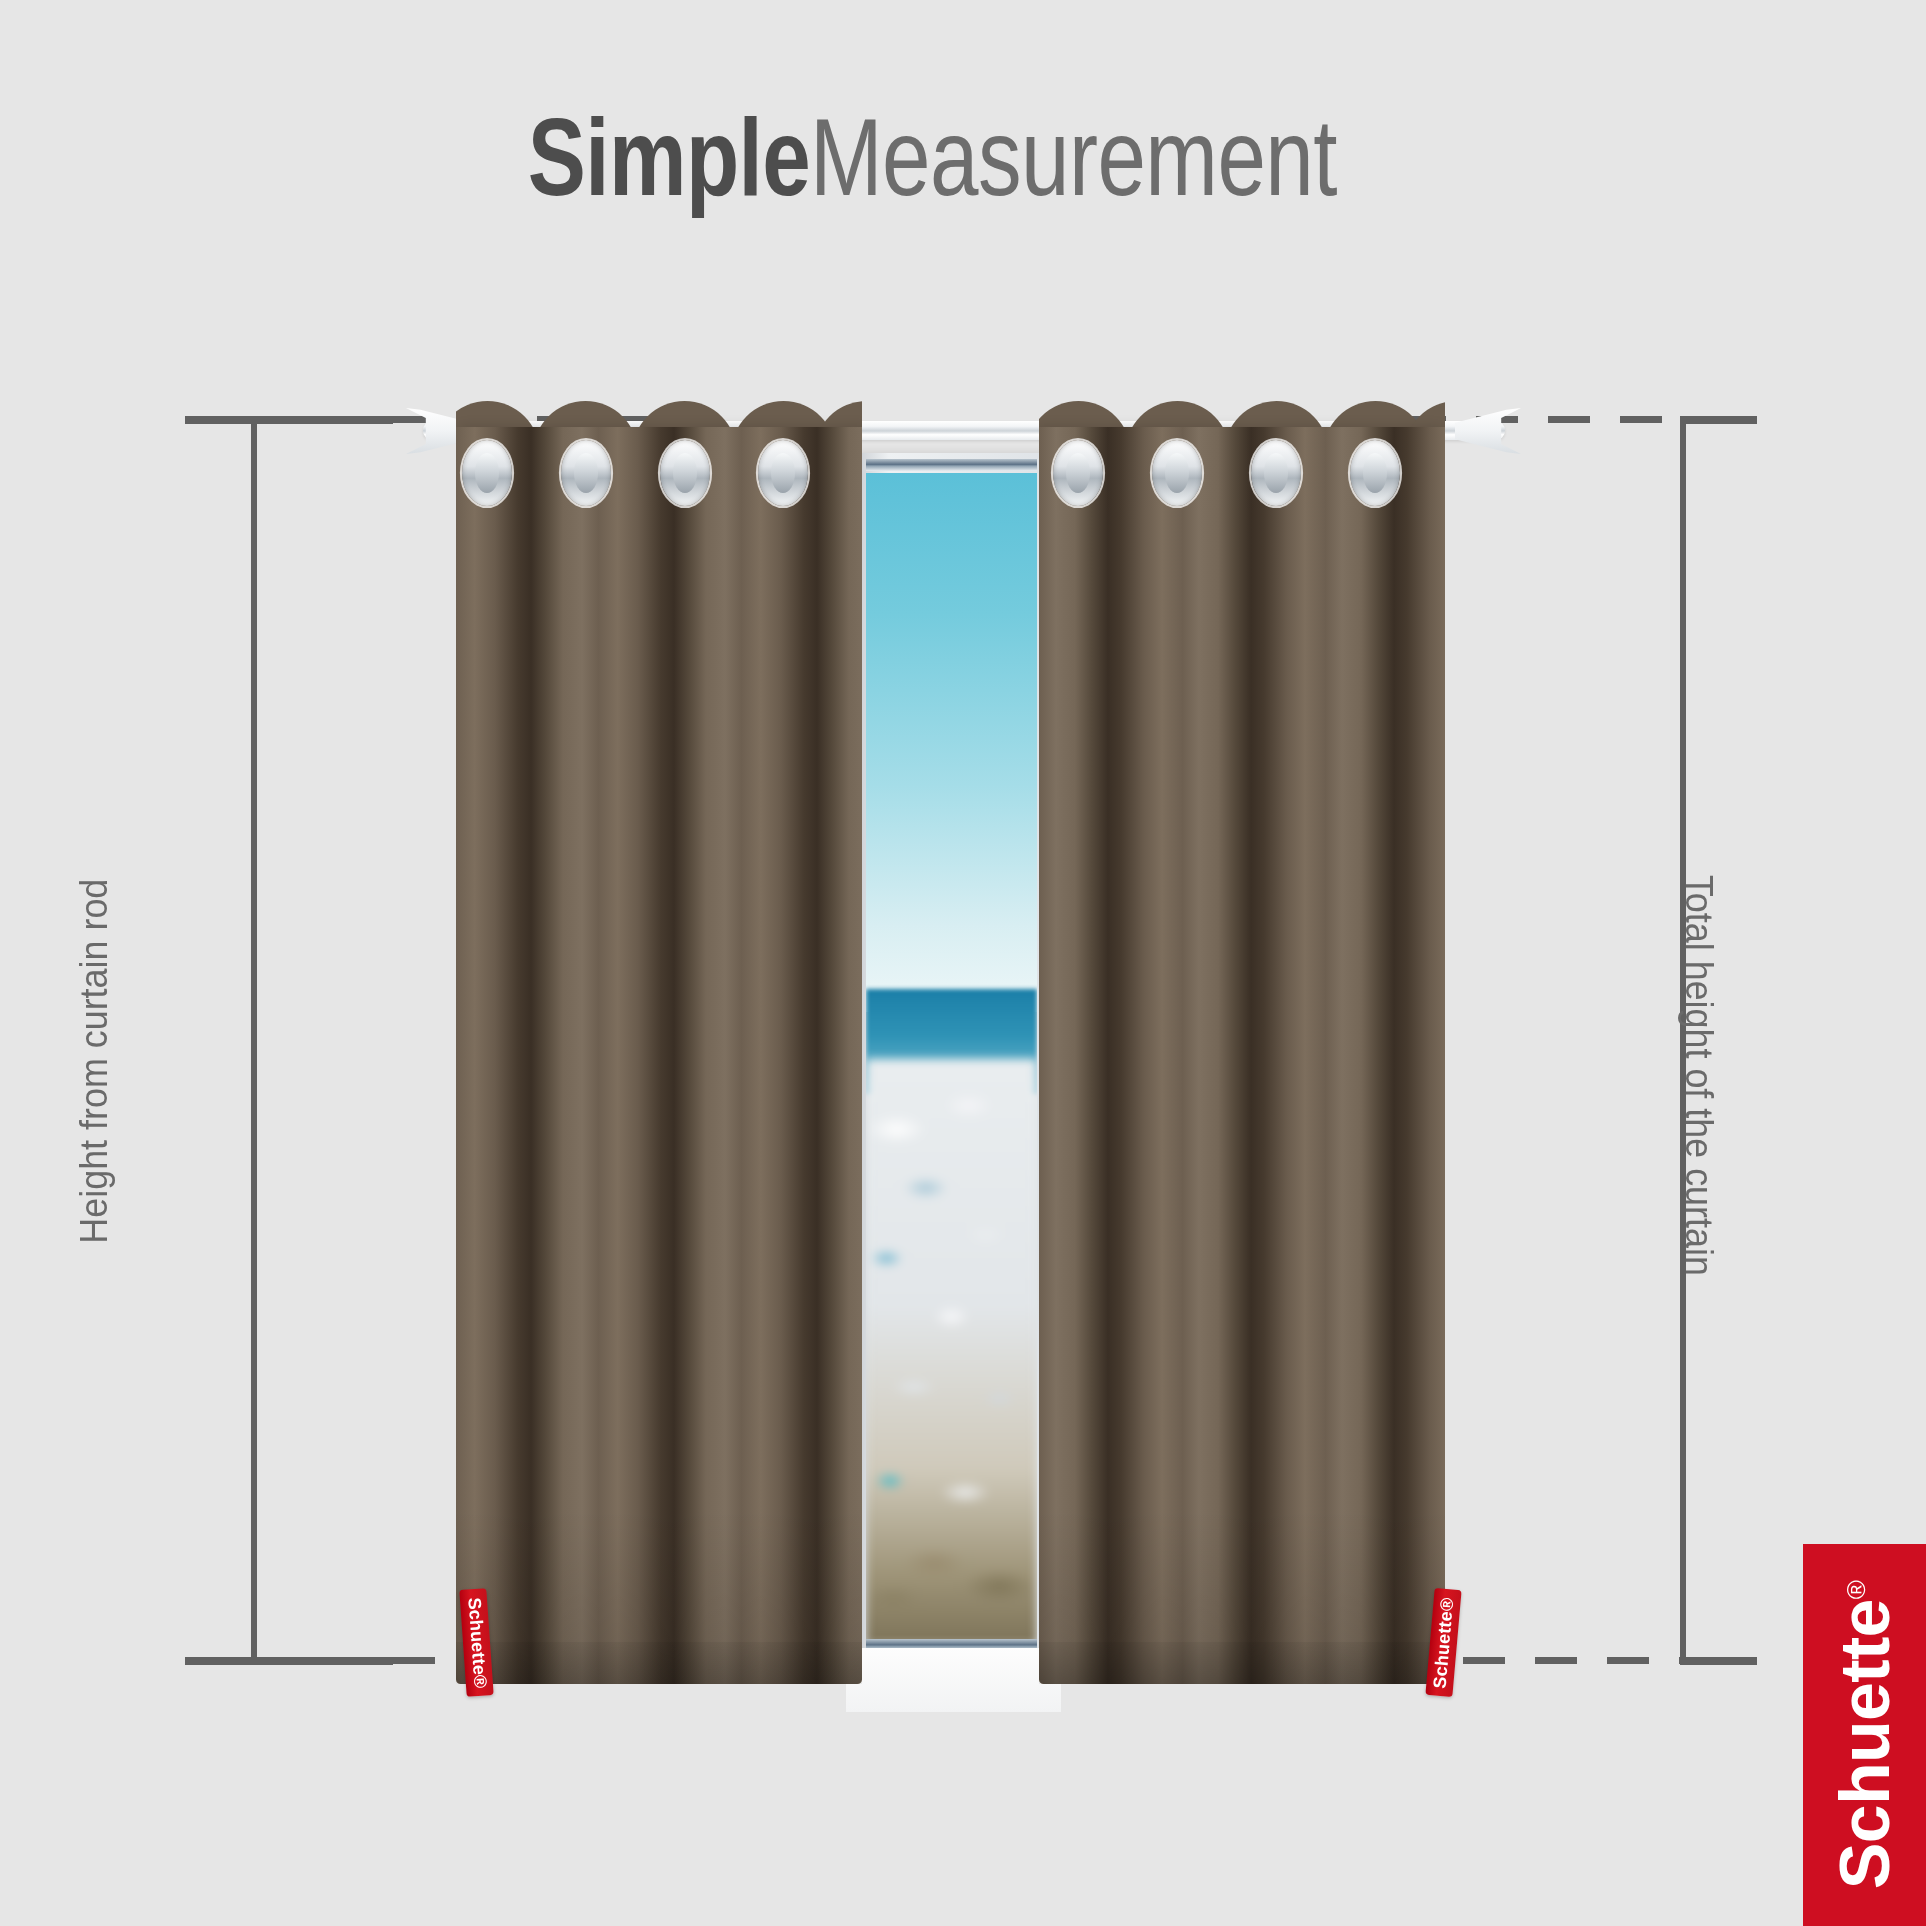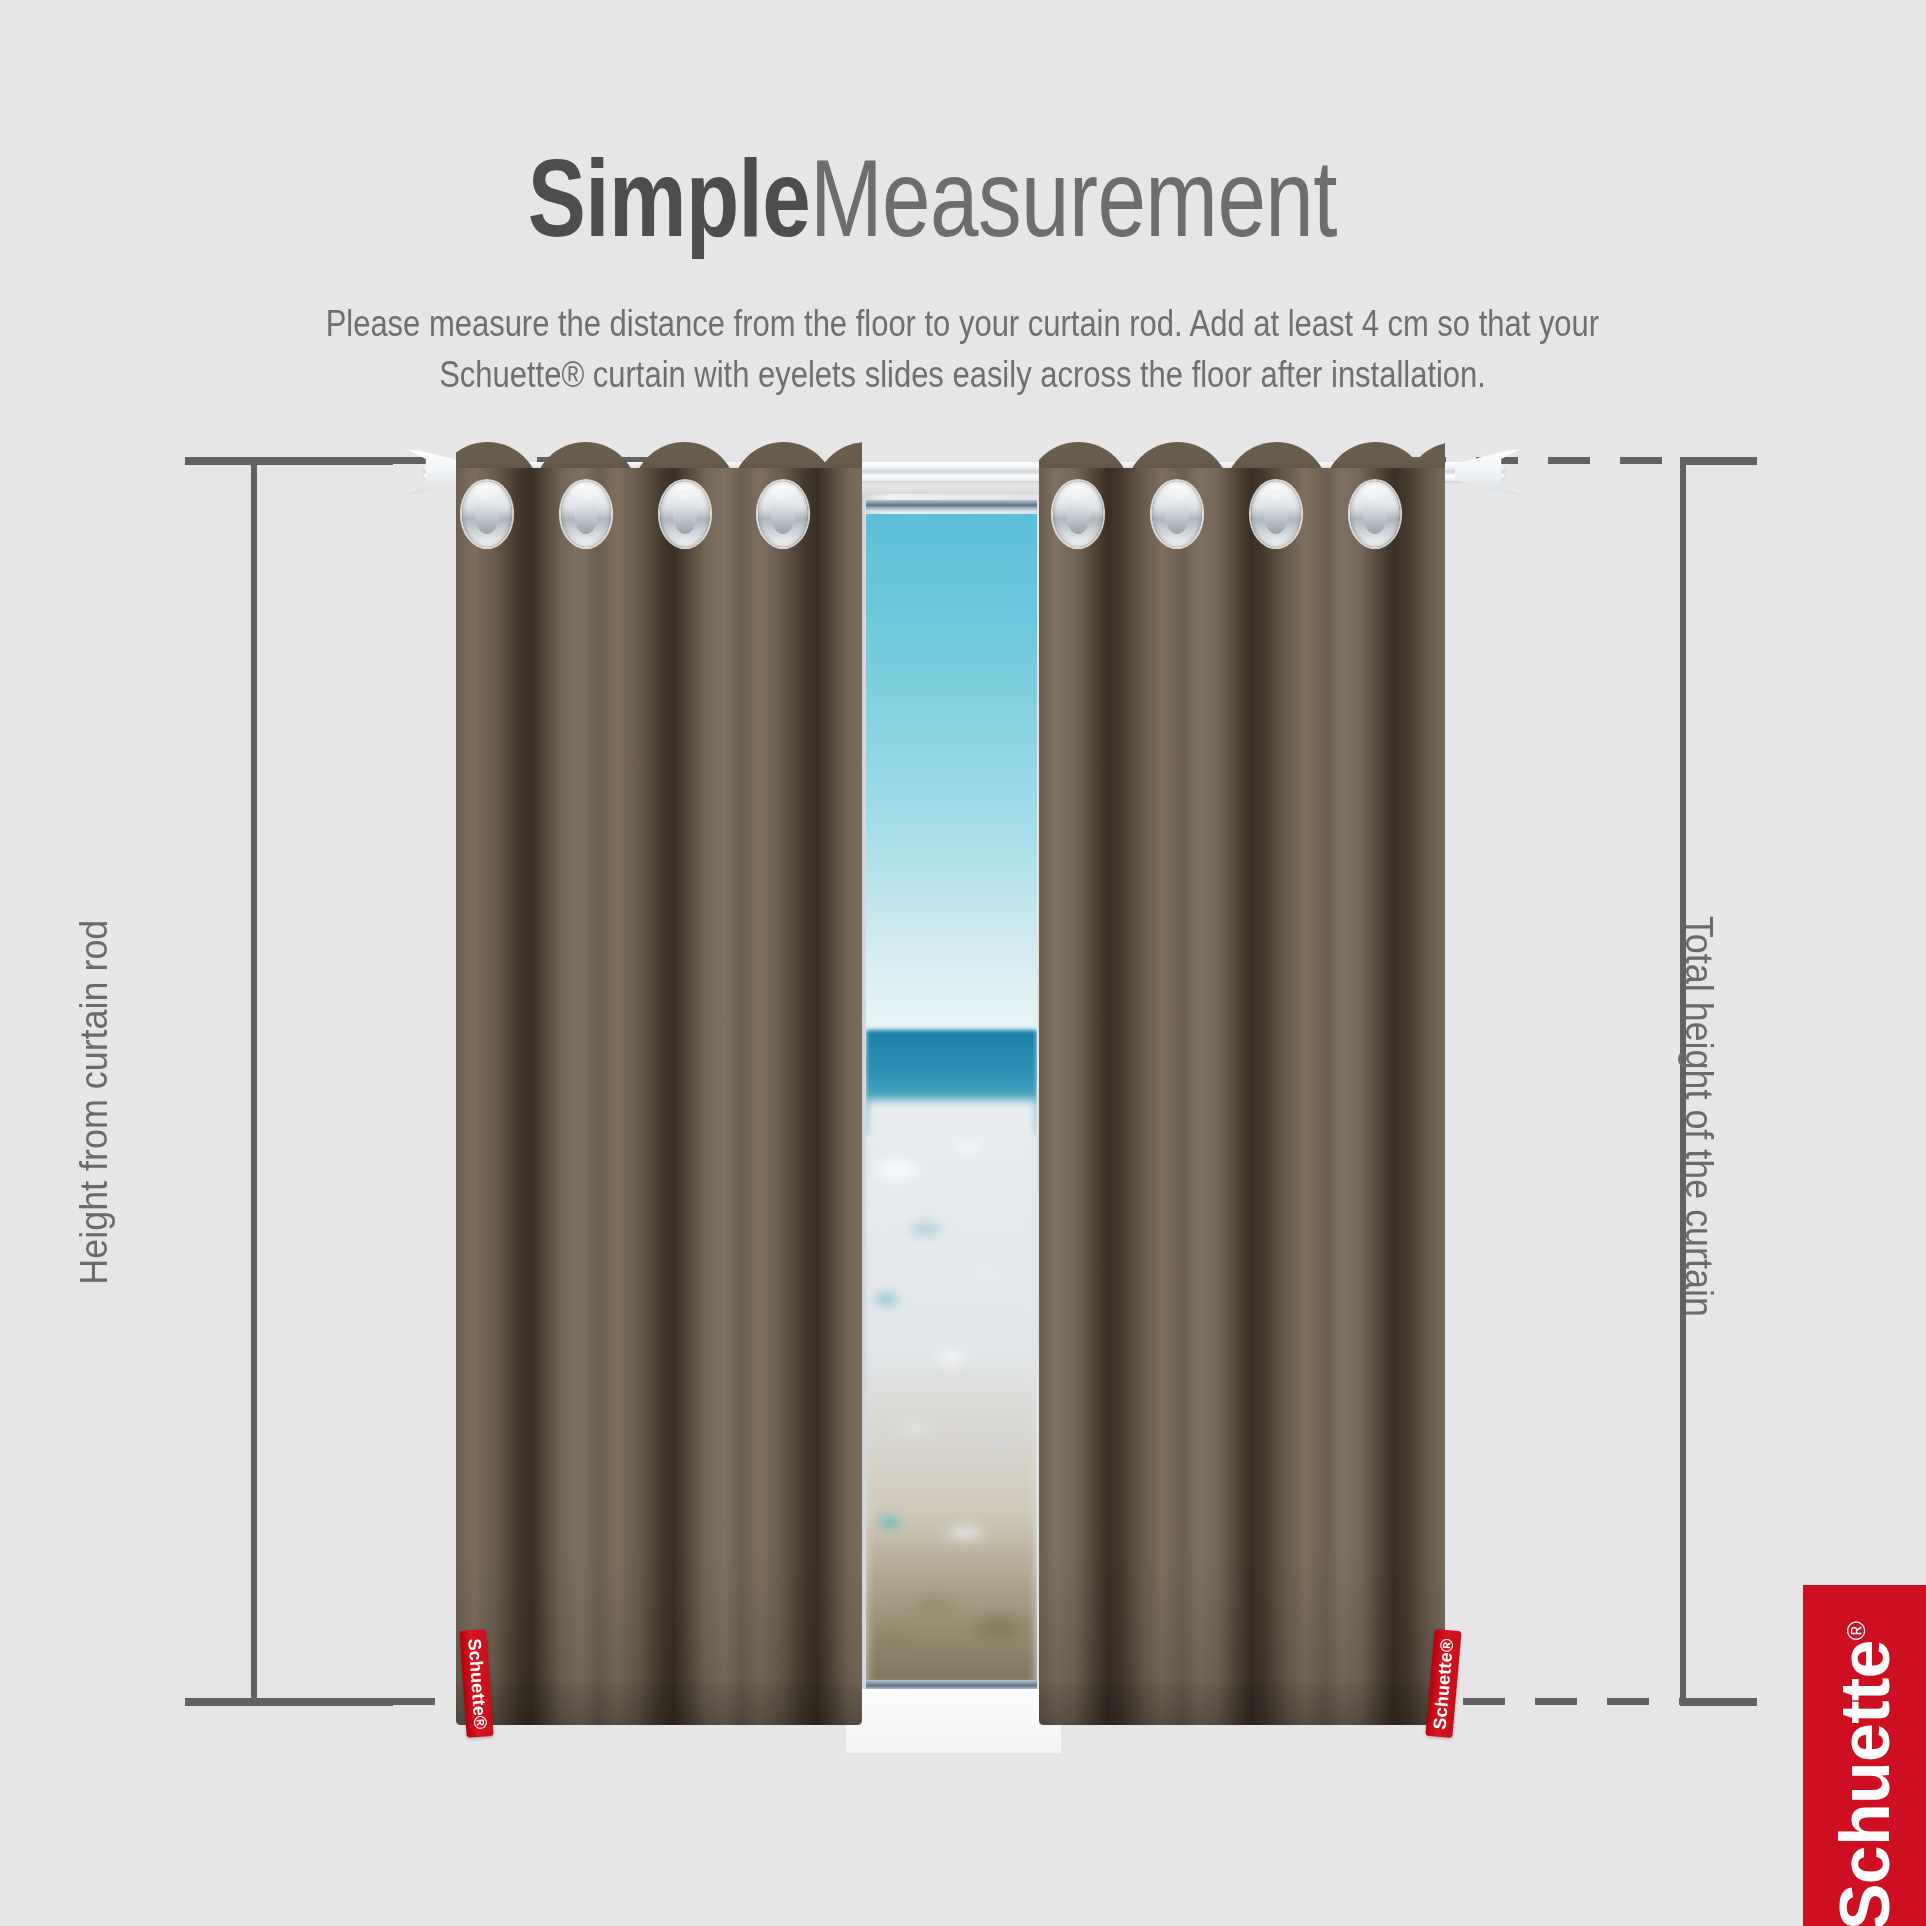--- a/index.html
+++ b/index.html
@@ -3,21 +3,21 @@
 <meta charset="utf-8">
 <style>
   html,body{margin:0;padding:0;}
   body{
     width:1926px;height:1926px;
     background:#e6e6e6;
     font-family:"Liberation Sans", sans-serif;
     overflow:hidden;
     position:relative;
   }
-  .stage{position:absolute;inset:0;margin-top:41px;}
+  .stage{position:absolute;inset:0;}
 
   
   .title{
     position:absolute;left:0;top:100px;width:1926px;
     text-align:center;
     font-size:109px;line-height:1.05;
     letter-spacing:-0.7px;
     white-space:nowrap;
   }
   .title .strong{
@@ -226,24 +226,20 @@
 </style>
 </head>
 <body>
 
 <div class="stage">
 
   <div class="title">
     <span class="strong">Simple</span><span class="light"> Measurement</span>
   </div>
 
-  <div class="subtitle">
-    <span>Please measure the distance from the floor to your curtain rod. Add at least 4 cm so that your</span><br>
-    <span>Schuette® curtain with eyelets slides easily across the floor after installation.</span>
-  </div>
 
   <div class="guide-v" id="lv"></div>
   <div class="guide-h" id="lh-top"></div>
   <div class="guide-h" id="lh-bot"></div>
   <div class="guide-dash" id="ld-top"></div>
   <div class="guide-dash" id="ld-bot"></div>
   <div class="vlabel" id="label-left">
     <span>Height from curtain rod</span>
   </div>
 

